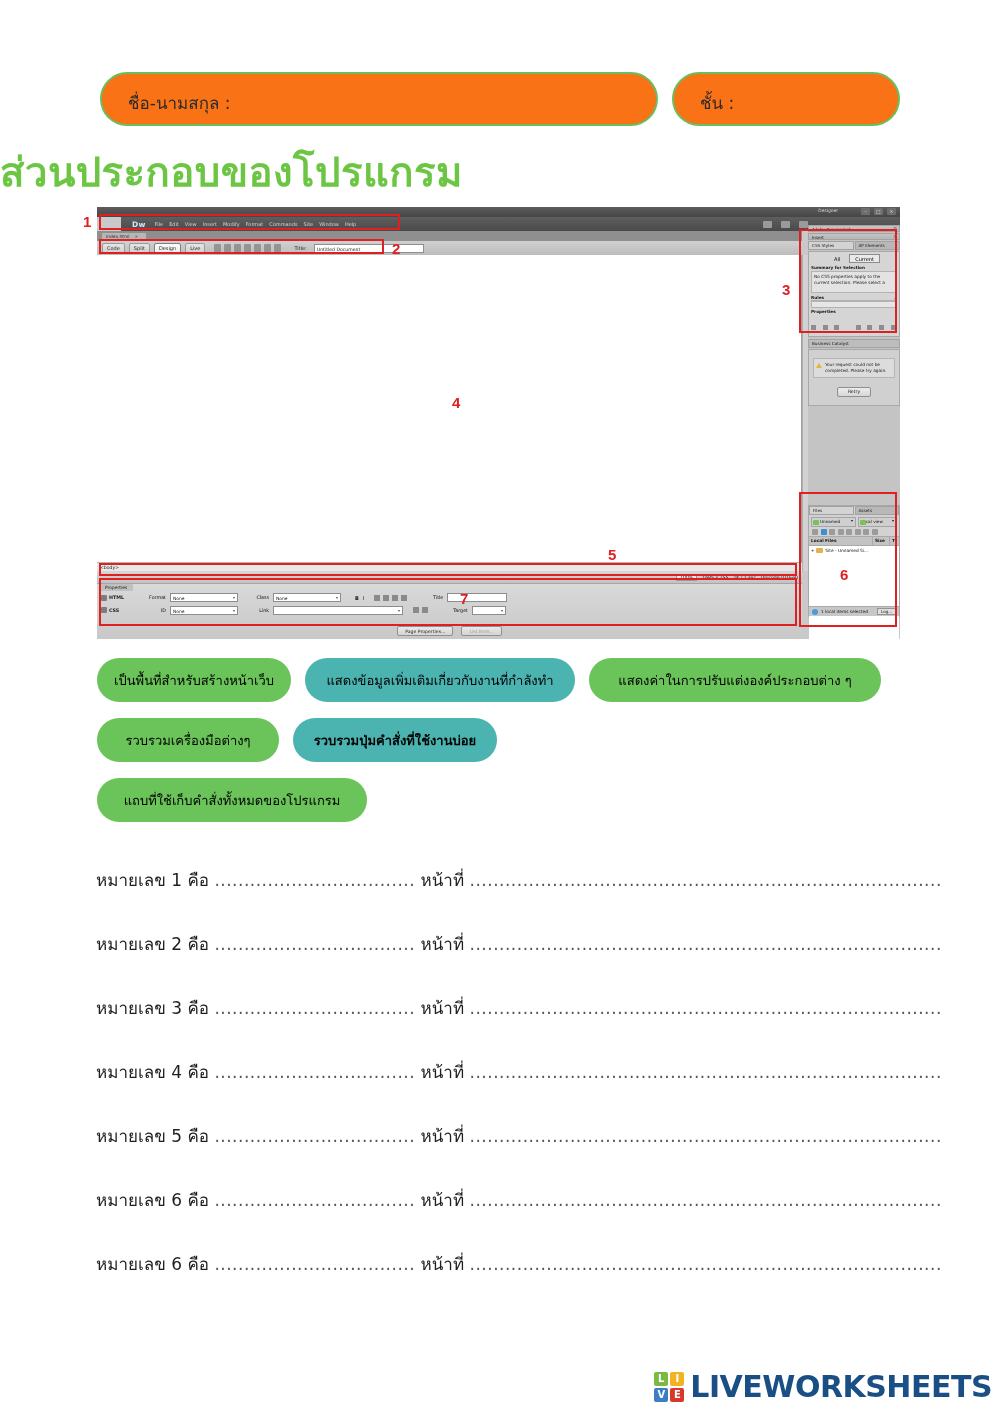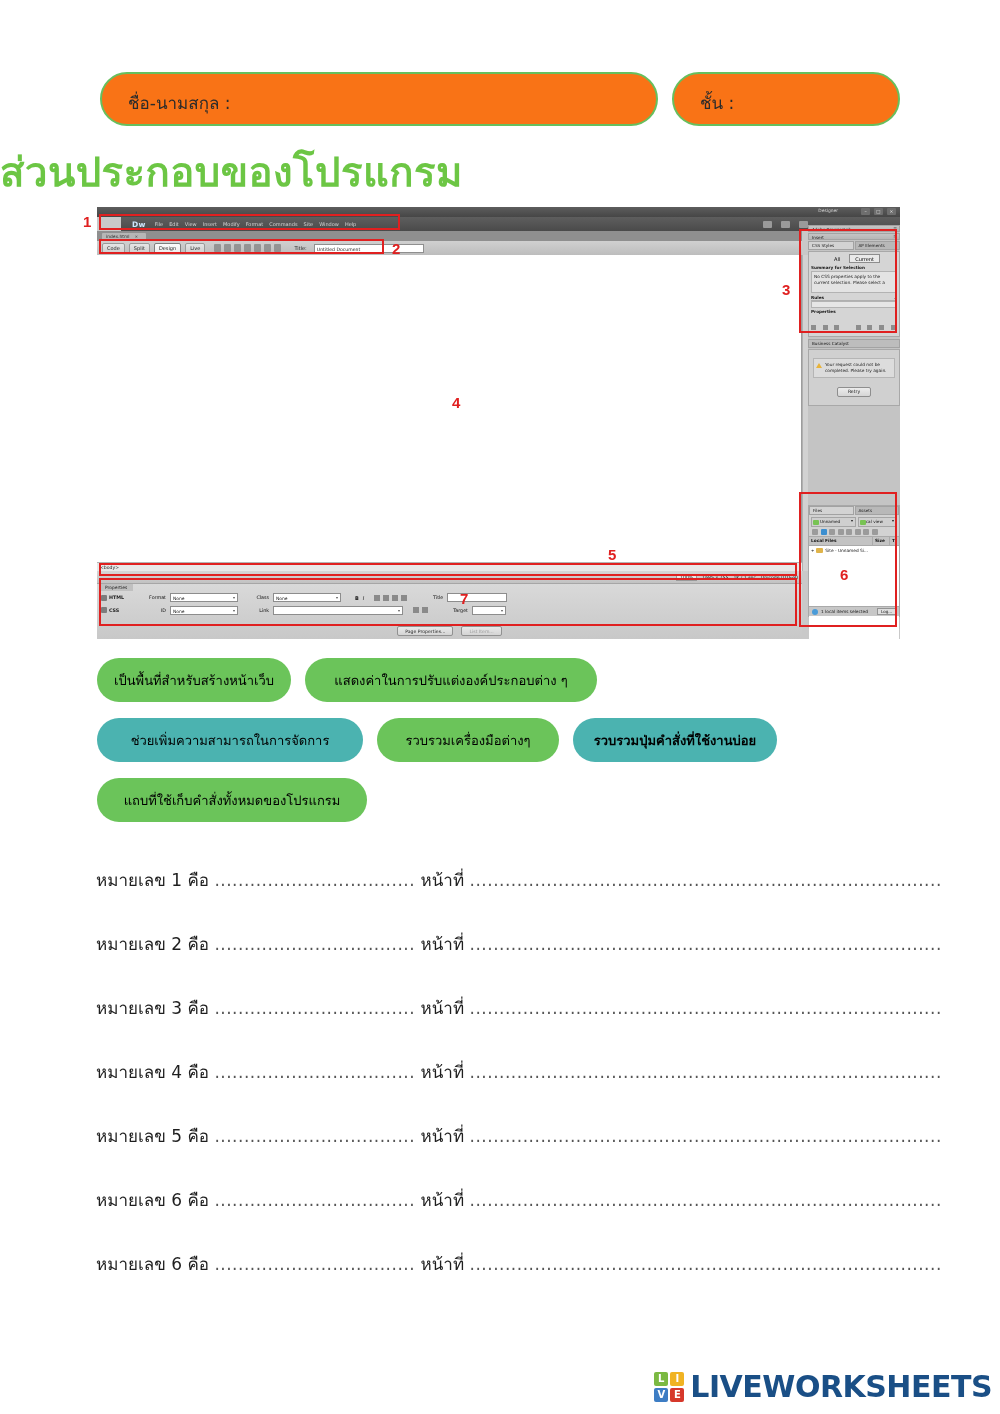--- a/index.html
+++ b/index.html
@@ -619,24 +619,24 @@
 
   <div class="annot" style="left:799px; top:492px; width:98px; height:135px;"></div>
   <span class="annot-num big" style="left:840px; top:566px;">6</span>
 
   <div class="annot" style="left:99px; top:578px; width:698px; height:48px;"></div>
   <span class="annot-num big" style="left:460px; top:590px;">7</span>
 
   <div class="chips">
     <div class="chip-row">
       <div class="chip" style="background:#6bc45a; width:194px;">เป็นพื้นที่สำหรับสร้างหน้าเว็บ</div>
+      <div class="chip" style="background:#4bb3b0; width:270px;">แสดงข้อมูลเพิ่มเติมเกี่ยวกับงานที่กำลังทำ</div>
       <div class="chip" style="background:#6bc45a; width:292px;">แสดงค่าในการปรับแต่งองค์ประกอบต่าง ๆ</div>
     </div>
     <div class="chip-row">
-      <div class="chip" style="background:#4bb3b0; width:266px;">ช่วยเพิ่มความสามารถในการจัดการ</div>
       <div class="chip" style="background:#6bc45a; width:182px;">รวบรวมเครื่องมือต่างๆ</div>
       <div class="chip" style="background:#4bb3b0; width:204px;font-weight:bold;">รวบรวมปุ่มคำสั่งที่ใช้งานบ่อย</div>
     </div>
     <div class="chip-row">
       <div class="chip" style="background:#6bc45a; width:270px;">แถบที่ใช้เก็บคำสั่งทั้งหมดของโปรแกรม</div>
     </div>
   </div>
 
   <div class="answers">
     <div class="ans-line">

